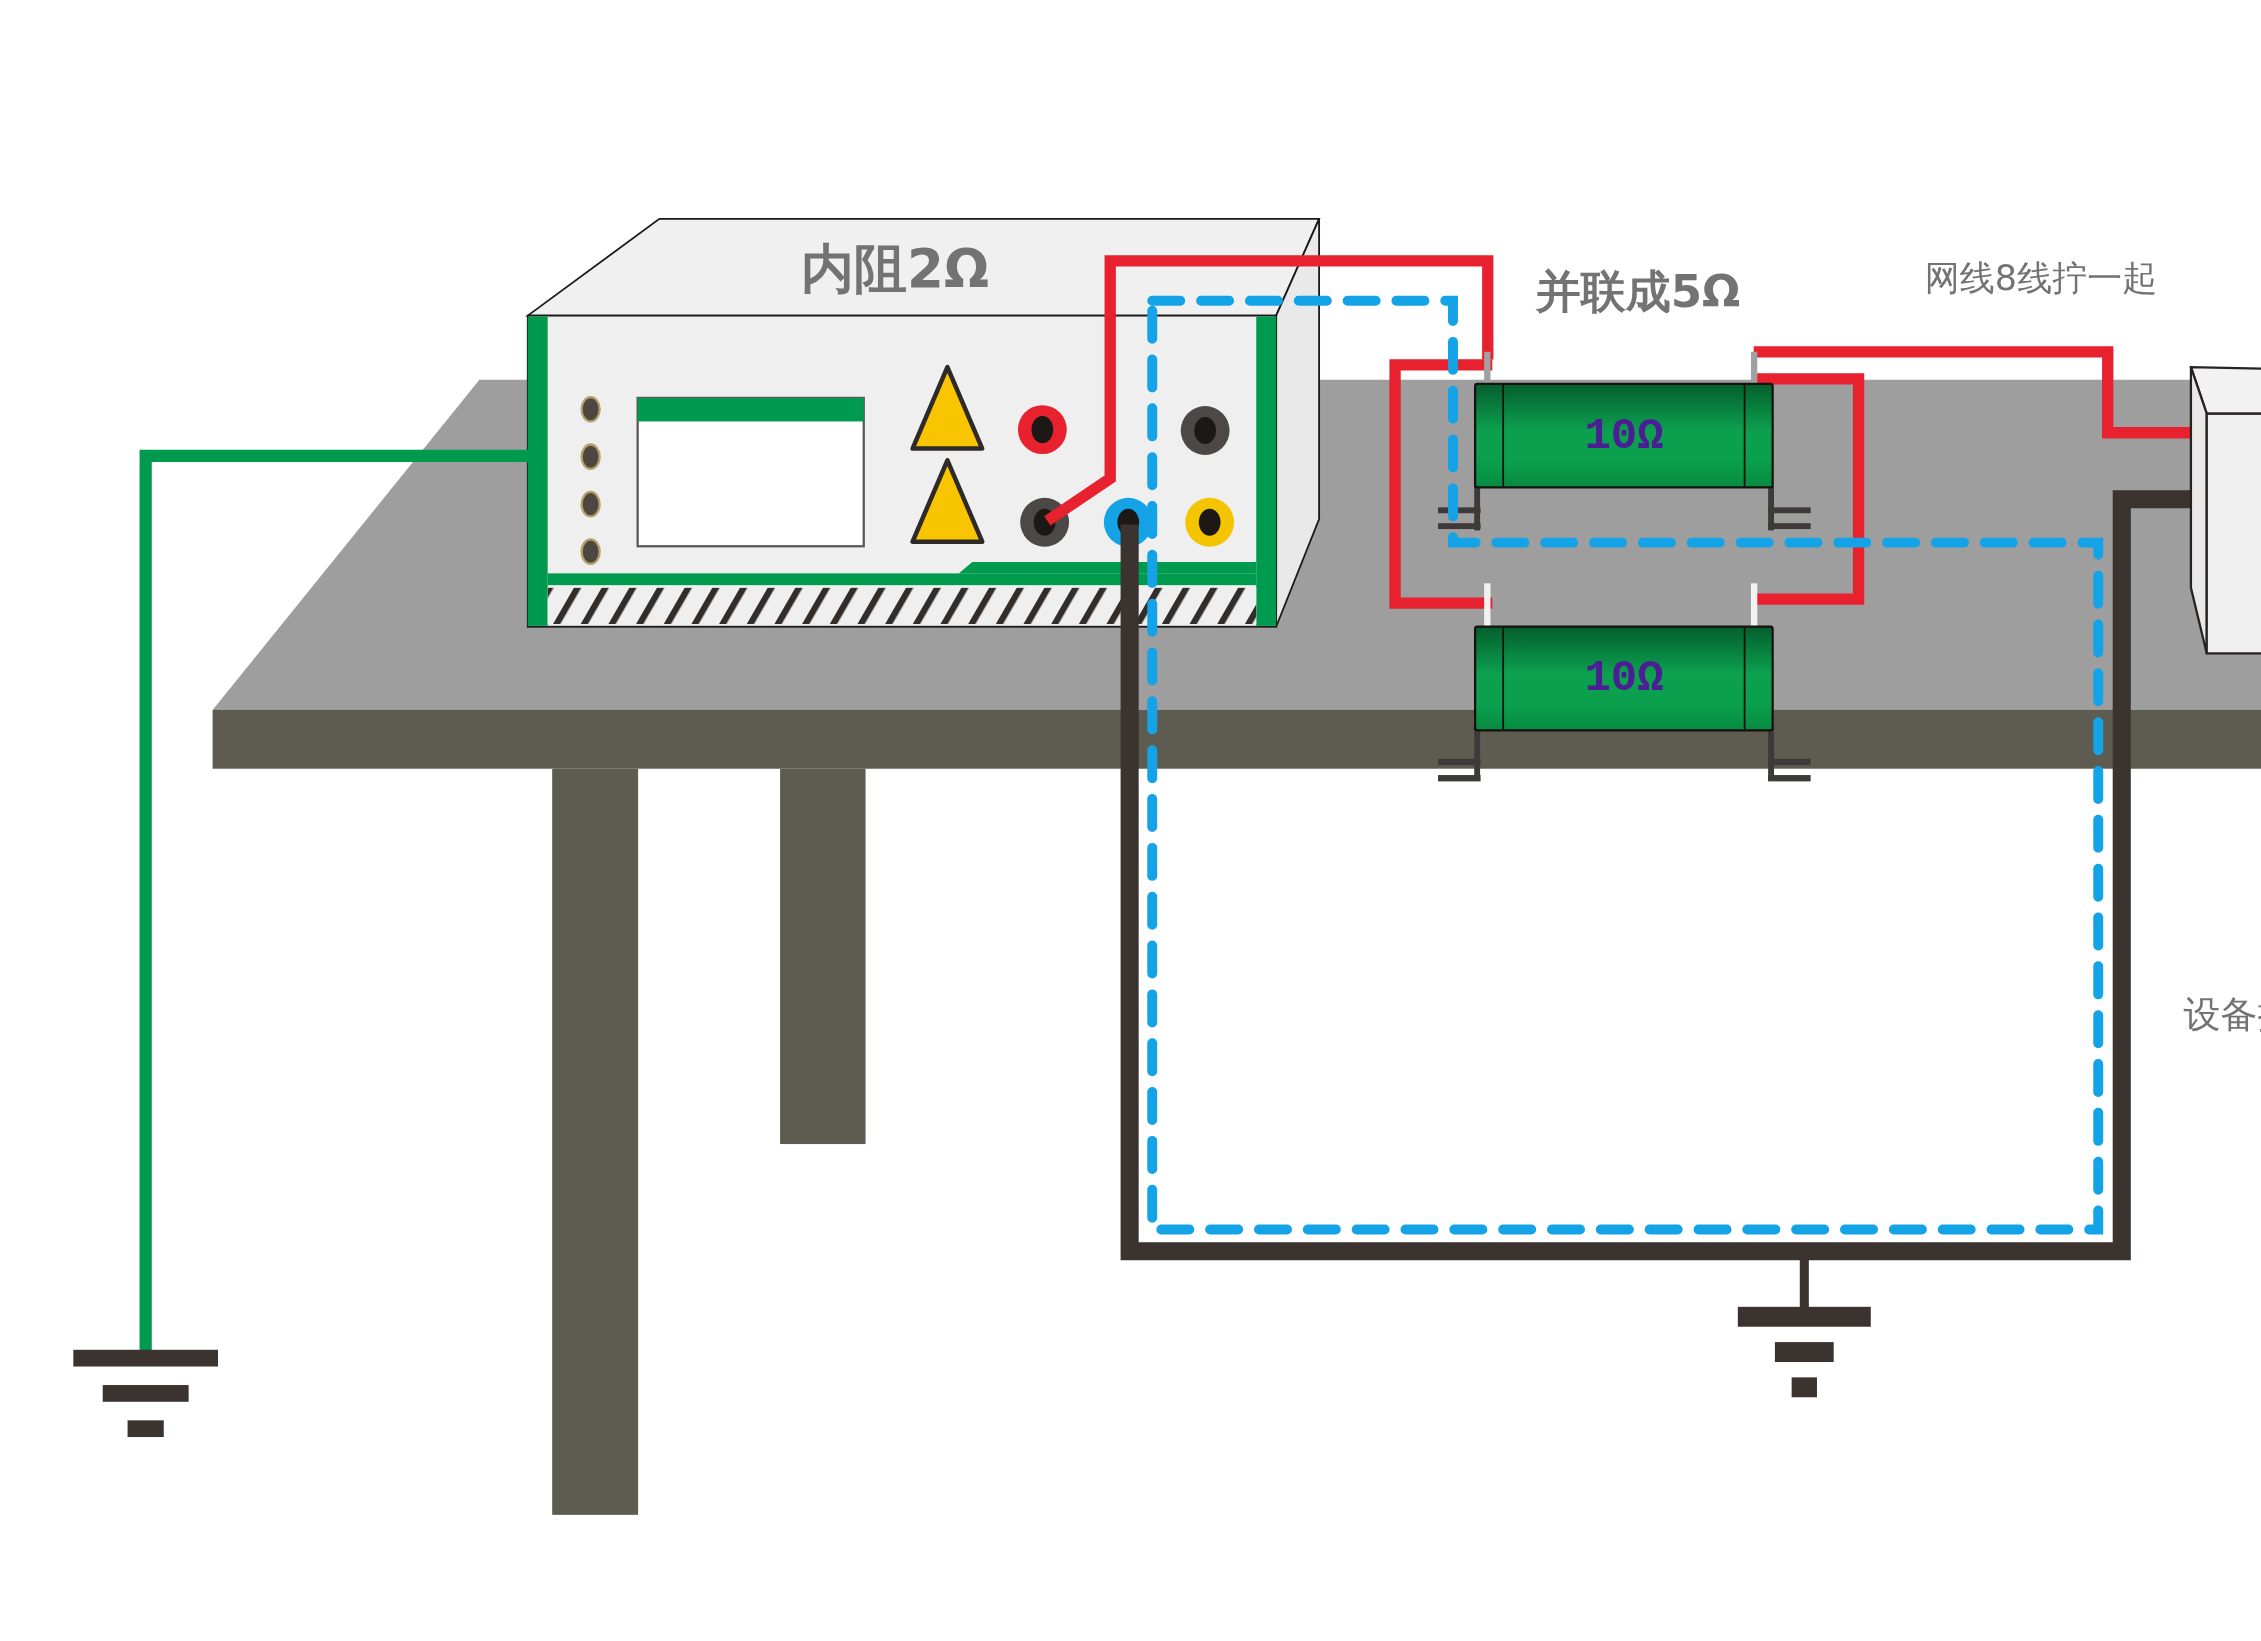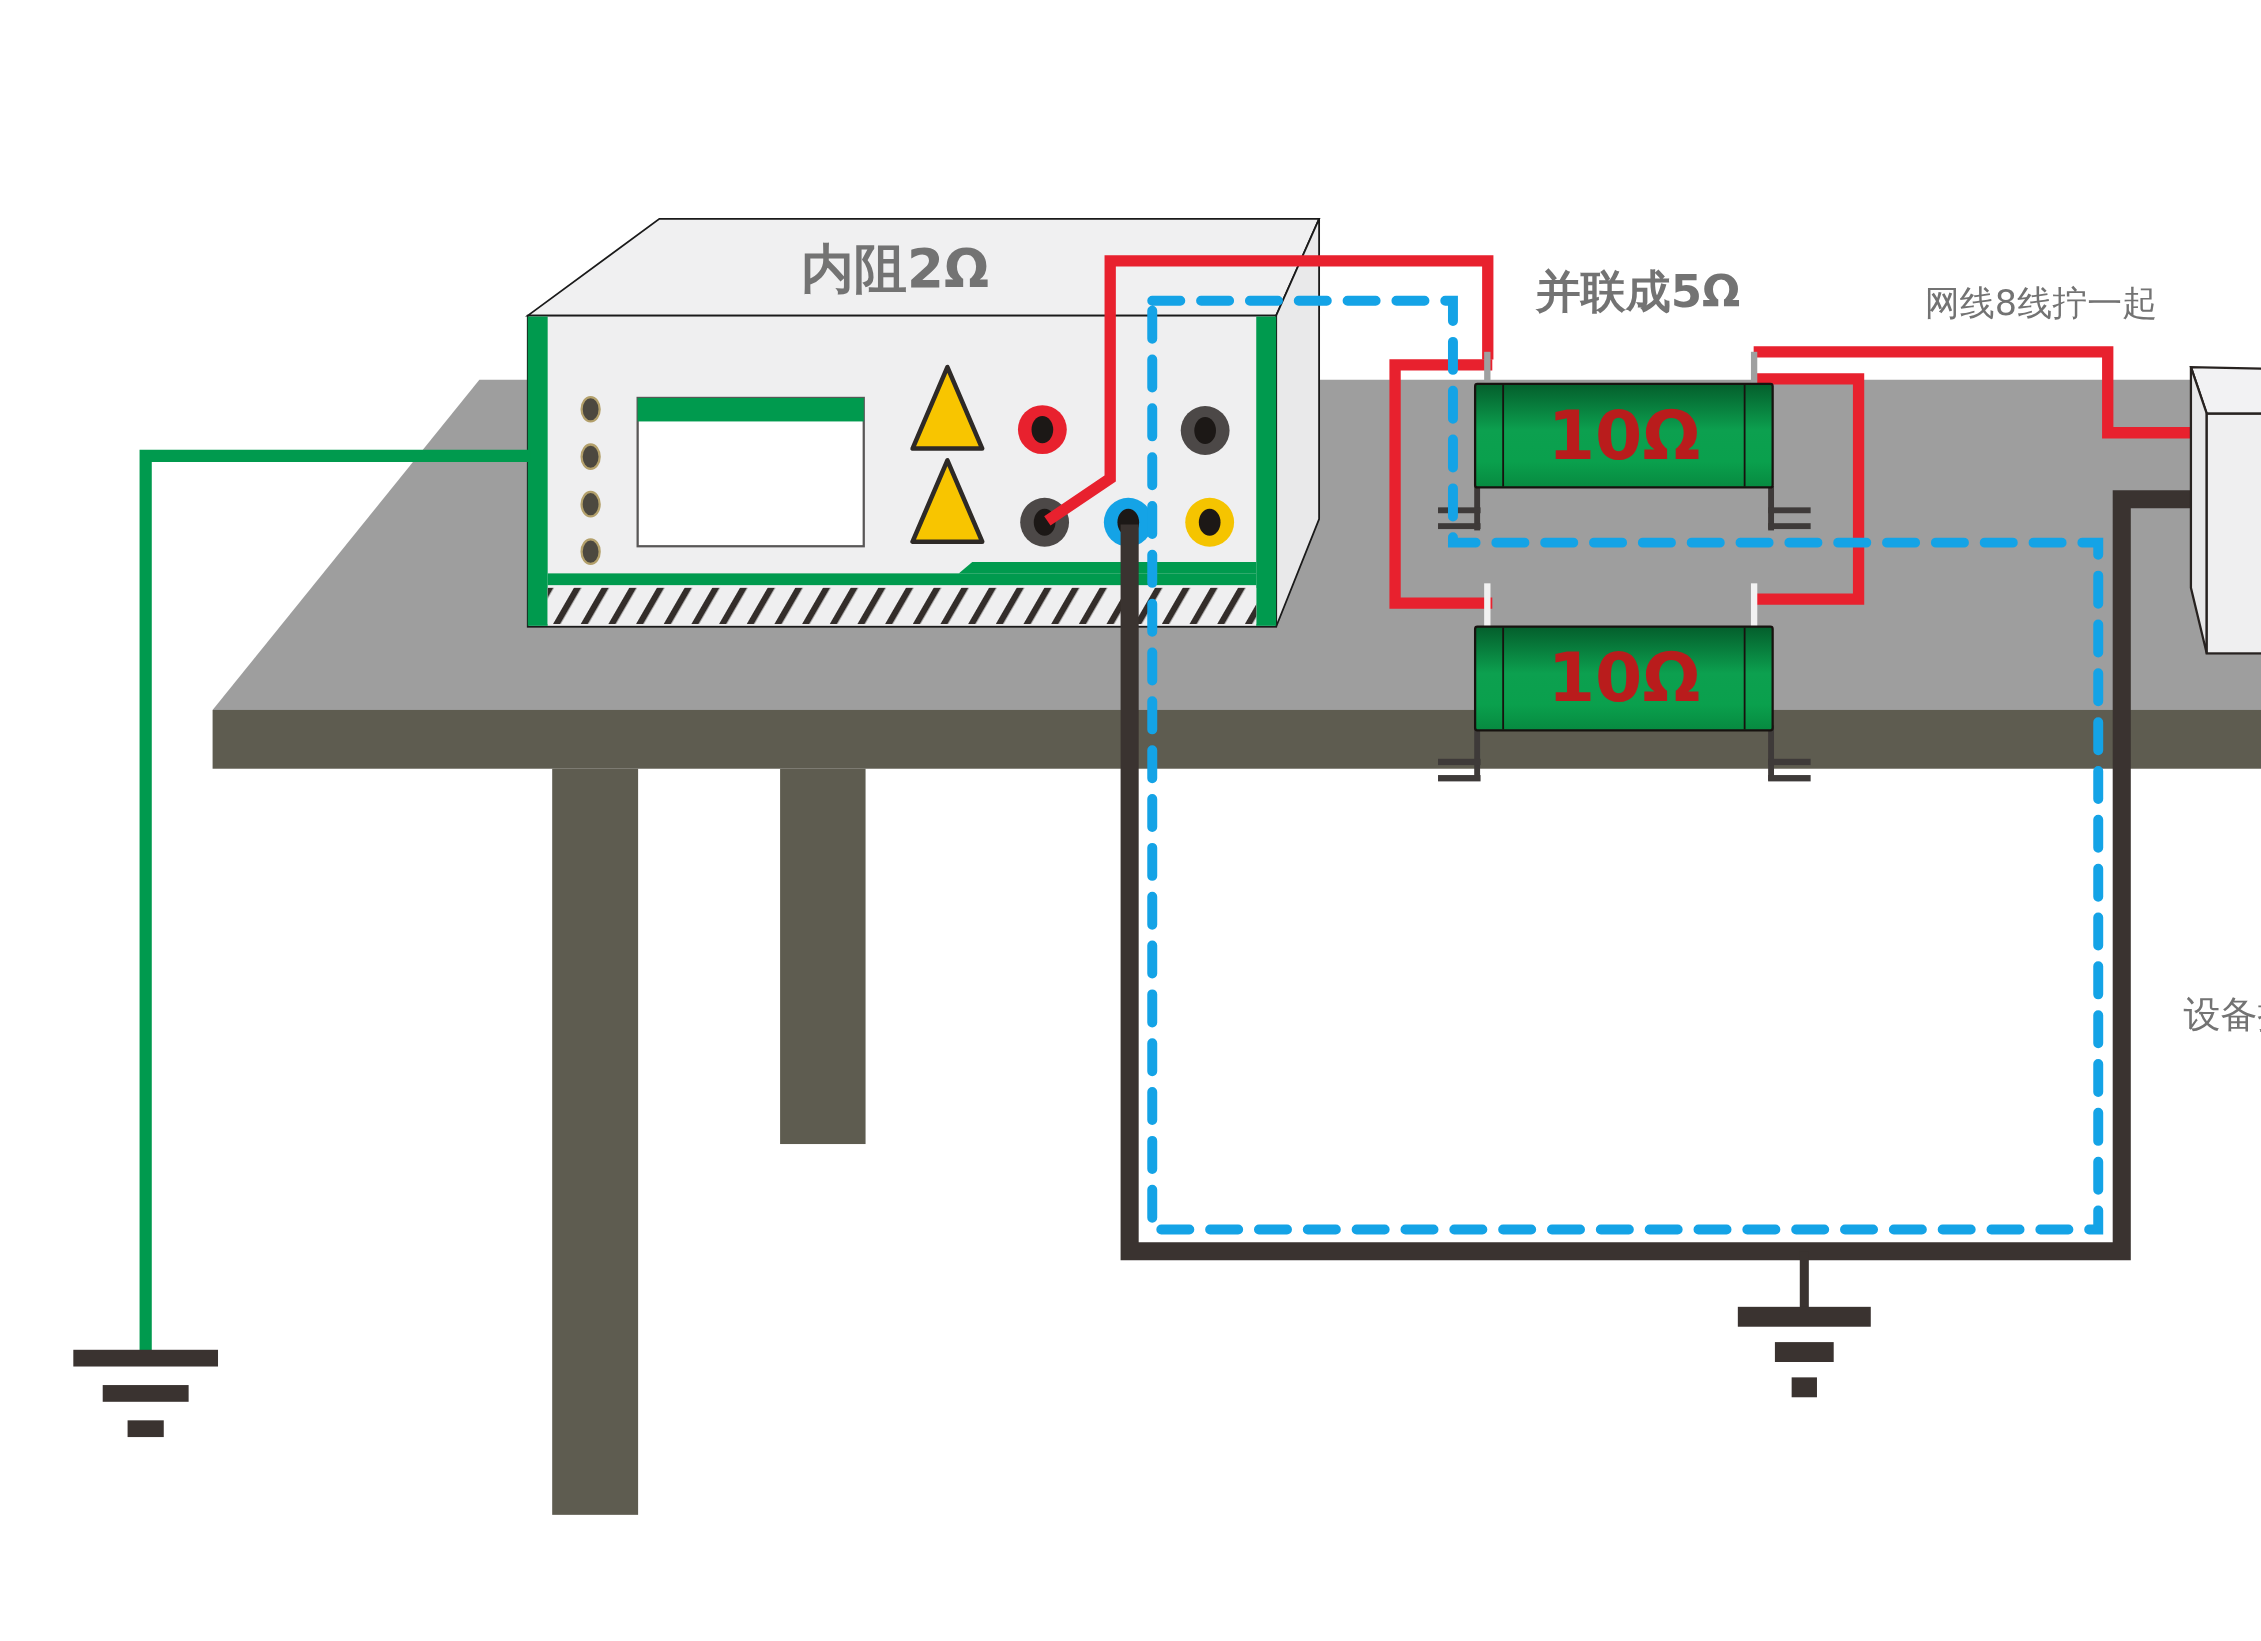--- a/index.html
+++ b/index.html
@@ -3,21 +3,21 @@
 <meta charset="utf-8">
 <style>
   html,body{margin:0;padding:0;background:#ffffff;}
   .stage{position:relative;width:3534px;height:1641px;background:#ffffff;overflow:hidden;
          font-family:"DejaVu Sans","Liberation Sans",sans-serif;}
   .stage svg{position:absolute;left:0;top:0;}
   .lbl{position:absolute;transform:translate(-50%,-50%);white-space:nowrap;color:#737373;line-height:1;}
   .lbl-title{font-size:53px;font-weight:bold;}
   .lbl-parallel{font-size:45px;font-weight:bold;}
   .lbl-cable{font-size:35px;font-weight:500;}
-  .lbl-res{font-size:68px;font-weight:bold;color:#b91c1c;}
+  .lbl-res{font-size:44px;font-weight:bold;color:#4c1d95;font-family:Liberation Mono, monospace;}
   .lbl-ground{font-size:37px;font-weight:500;}
 </style>
 </head>
 <body>
 
 <div class="stage">
 
 <svg width="3534" height="1641" viewBox="0 0 7815 3629">
   <defs>
     <linearGradient id="resgrad" x1="0" y1="0" x2="0" y2="1">
@@ -178,20 +178,20 @@
     <g fill="#3a3330">
       <rect x="7208" y="2882" width="294" height="36"></rect>
       <rect x="7270" y="2958" width="170" height="36"></rect>
       <rect x="7322" y="3034" width="66" height="36"></rect>
     </g>
   </g>
 </svg>
 
 <div class="lbl lbl-title" style="left:895px;top:268px;">内阻2Ω</div>
 <div class="lbl lbl-parallel" style="left:1638px;top:291px;">并联成5Ω</div>
-<div class="lbl lbl-cable" style="left:2041px;top:303px;">网线8线拧一起</div>
+<div class="lbl lbl-cable" style="left:2041px;top:278px;">网线8线拧一起</div>
 <div class="lbl lbl-res" style="left:1624px;top:436px;">10Ω</div>
 <div class="lbl lbl-res" style="left:1624px;top:678px;">10Ω</div>
 
 <div class="lbl lbl-ground" style="left:2276px;top:1014px;">设备接地端</div>
 
 </div>
 
 
 </body></html>

